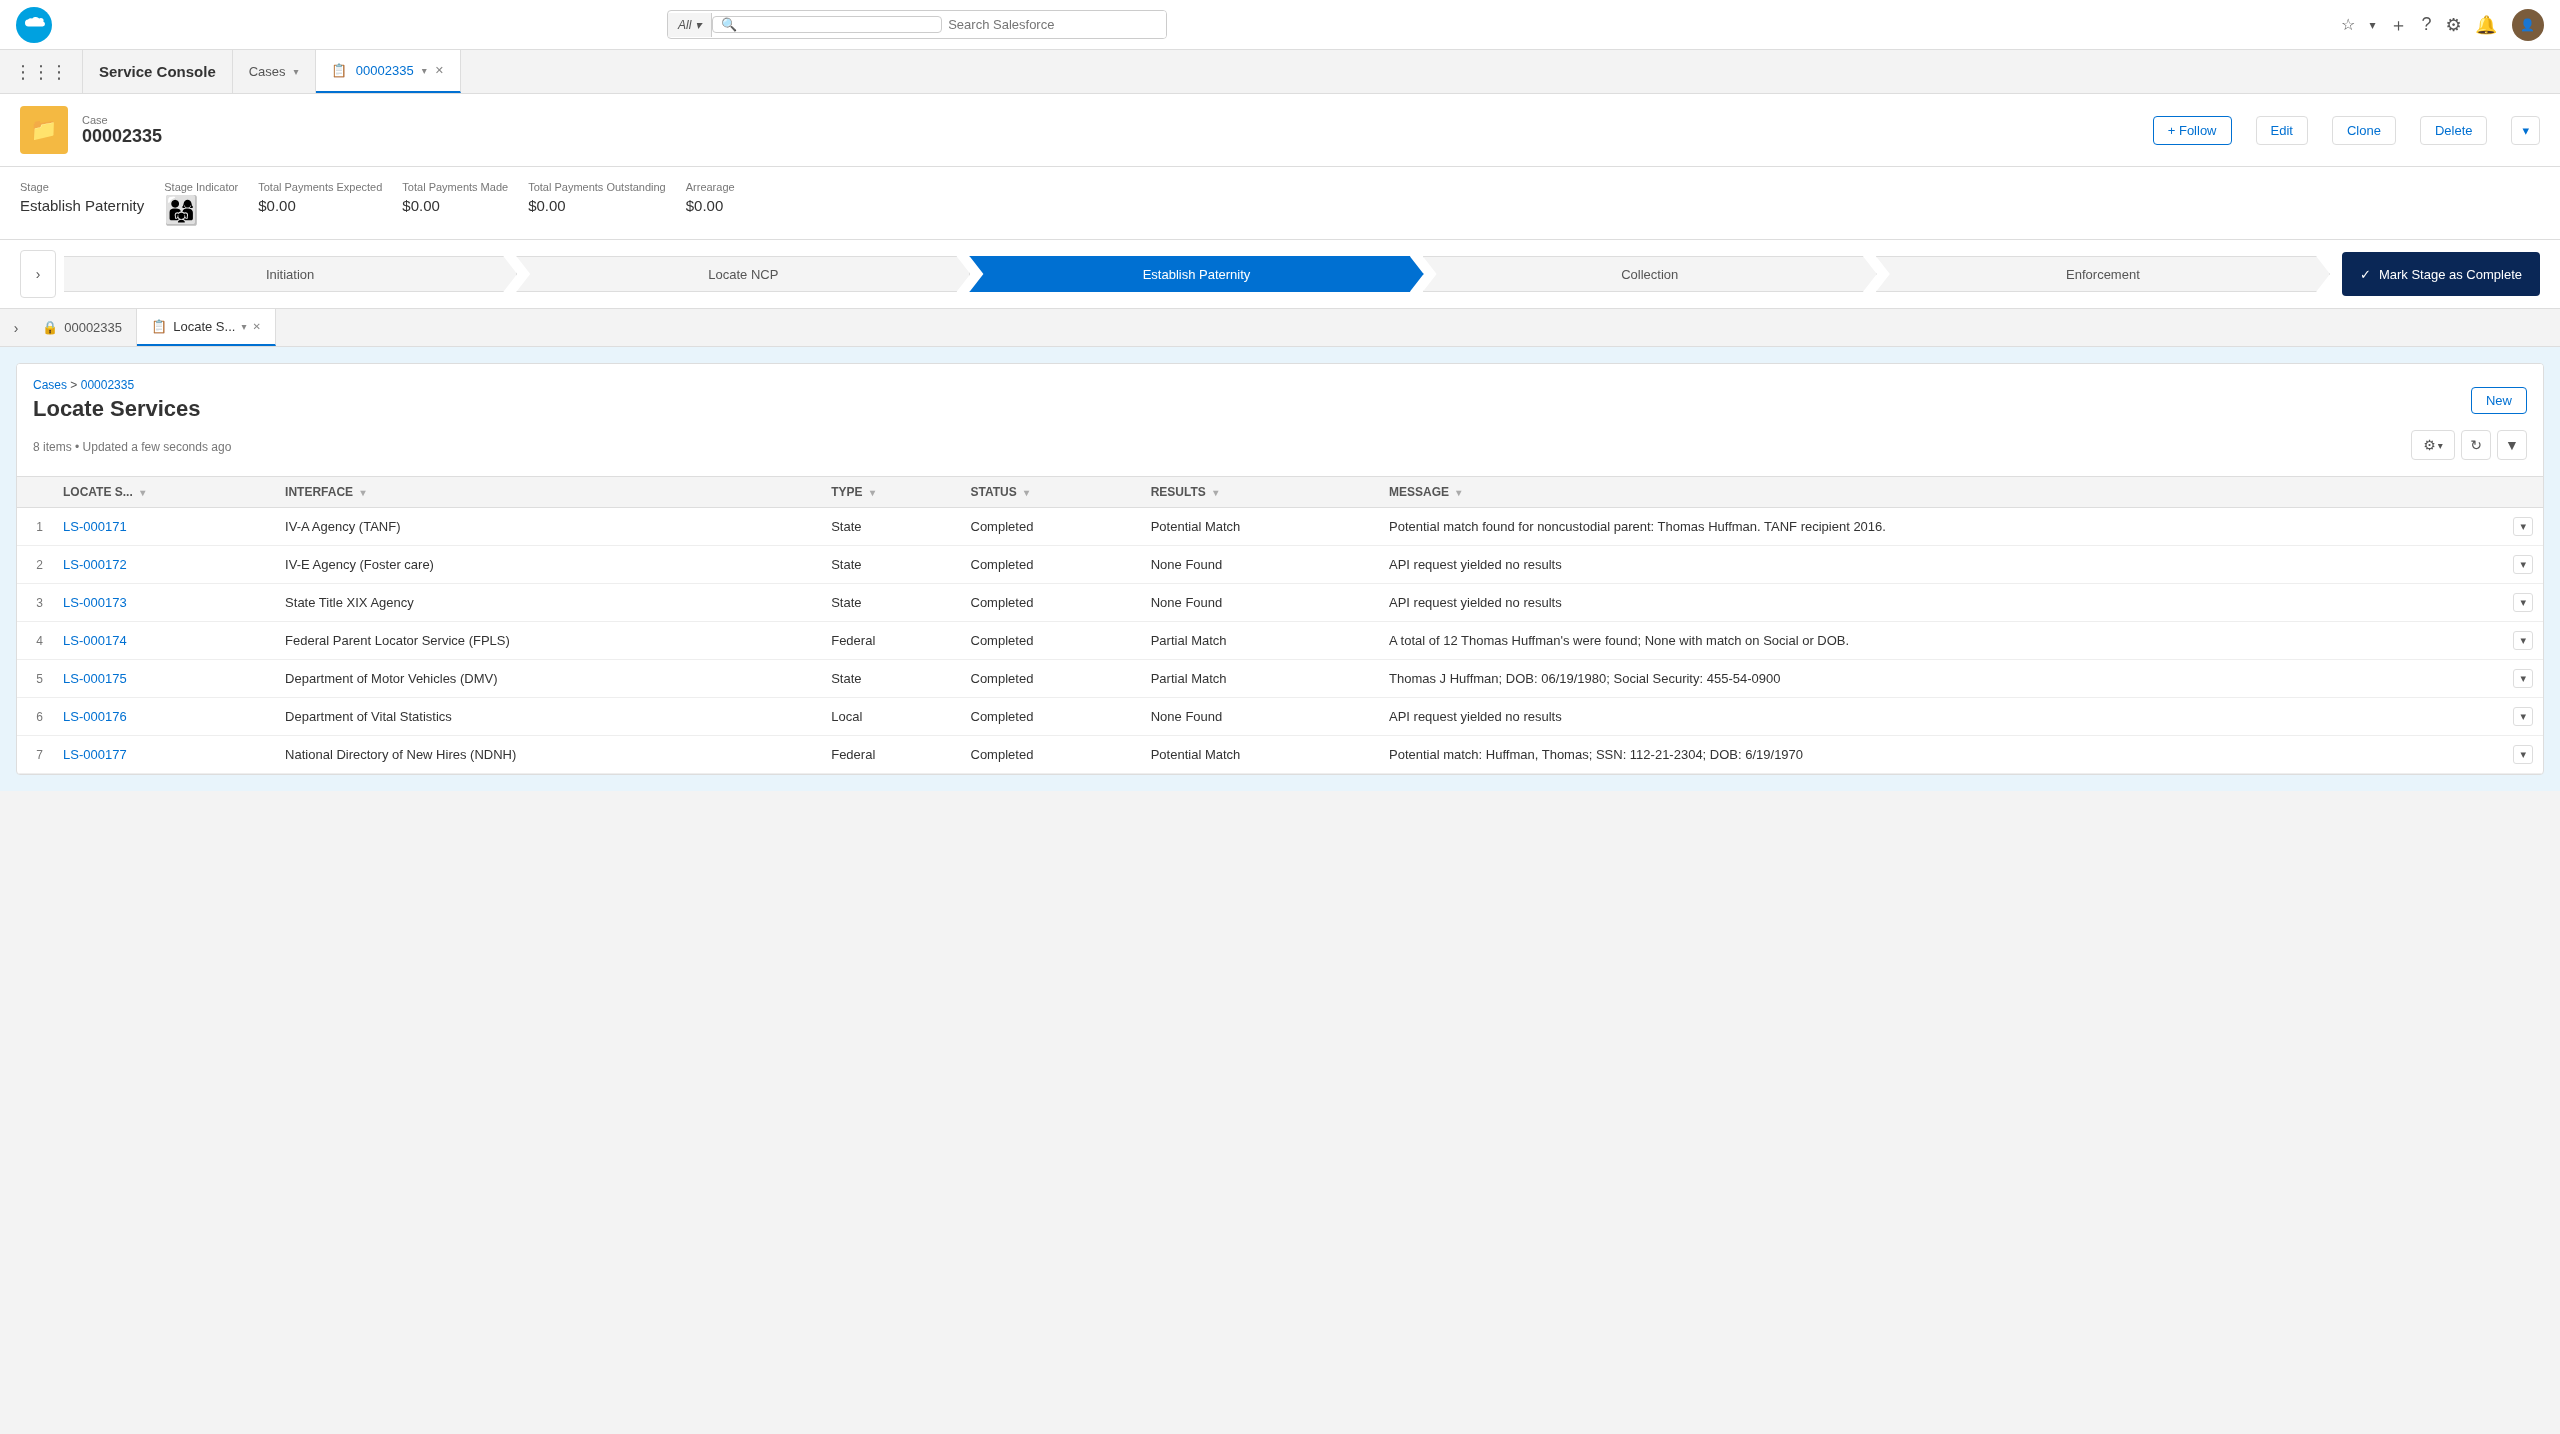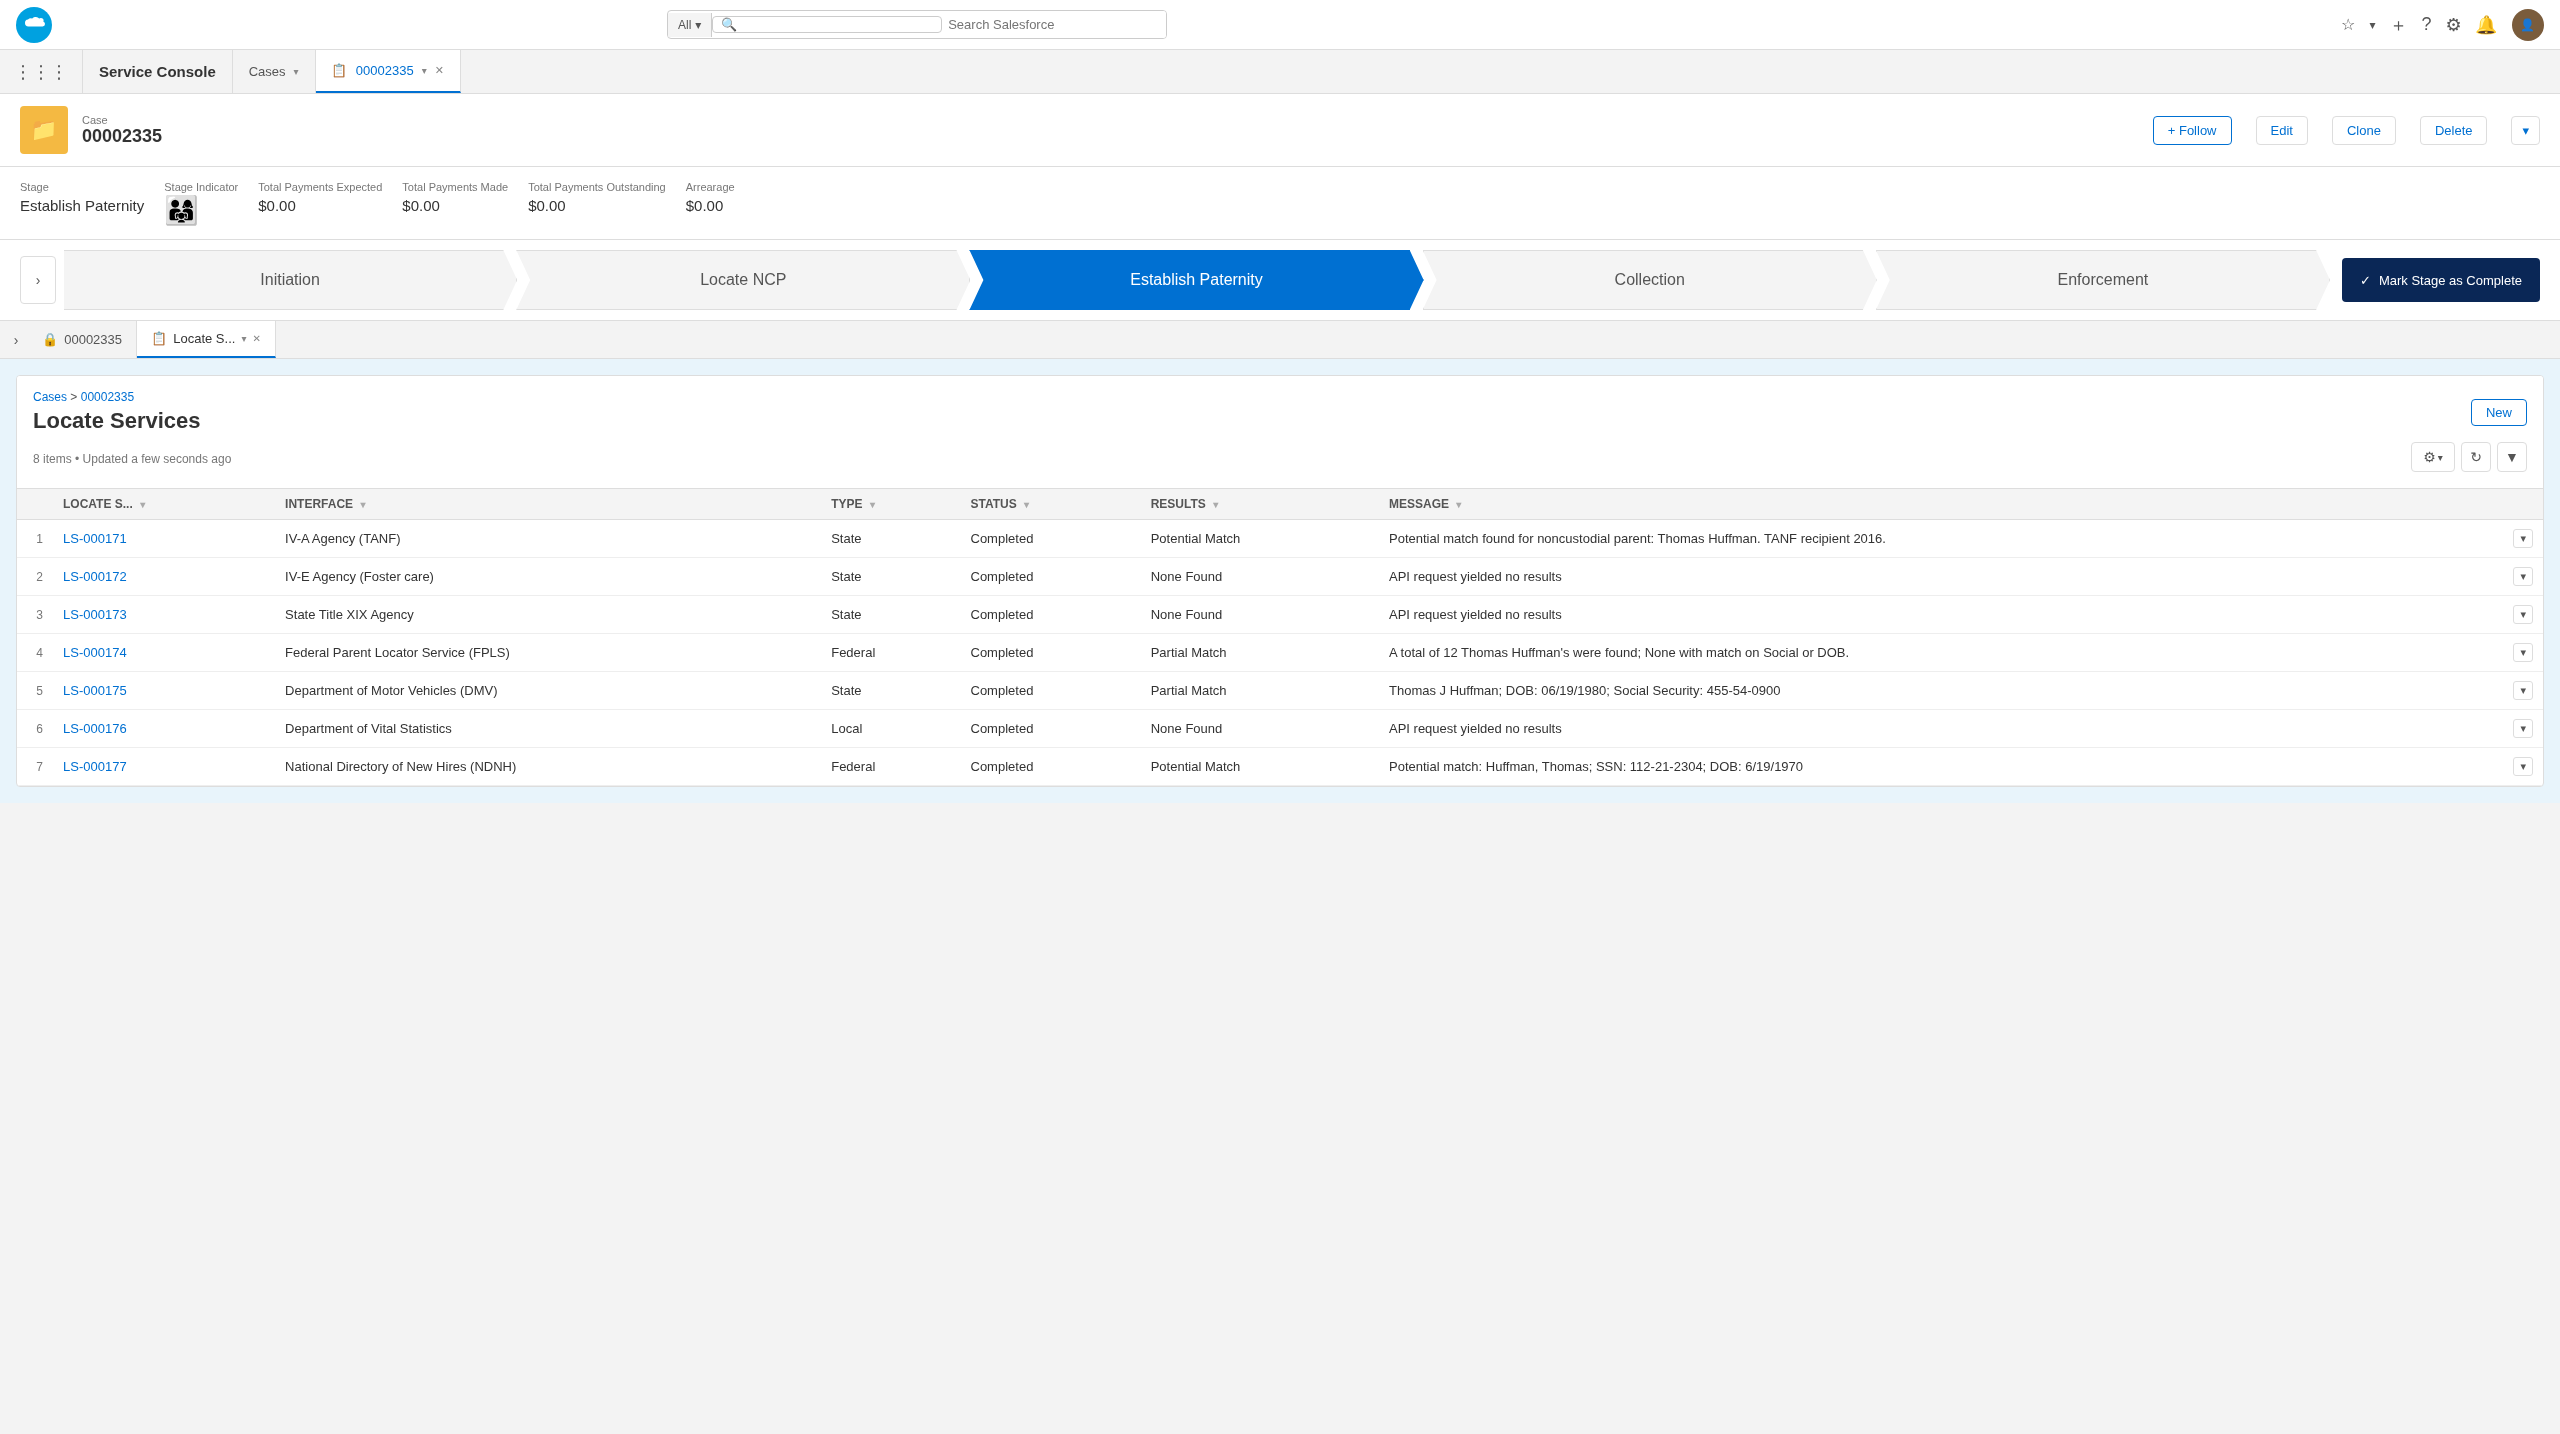--- a/index.html
+++ b/index.html
@@ -32,21 +32,21 @@
       border-radius: 4px;
       overflow: hidden;
       margin: 0 auto;
     }
     .search-bar .search-type {
       background: #f4f4f4;
       border-right: 1px solid #ccc;
       padding: 5px 10px;
       font-size: 12px;
       color: #555;
-      display: flex; align-items: center; gap: 4px;
+      display: flex; align-items: center; gap: 4px; font-style: italic;
     }
     .search-bar input {
       border: none; outline: none;
       padding: 6px 10px;
       font-size: 13px;
       flex: 1;
       background: #fff;
     }
     .search-bar .search-icon-wrap {
       padding: 0 10px;
@@ -169,25 +169,25 @@
       margin-right: 8px;
       background: #fff;
       flex-shrink: 0;
     }
     .progress-steps {
       display: flex; flex: 1; align-items: center; gap: 0;
       overflow: hidden;
     }
     .step {
       flex: 1;
-      height: 60px;
+      height: 36px;
       display: flex; align-items: center; justify-content: center;
       background: #f4f4f4;
       border: 1px solid #ddd;
-      font-size: 16px;
+      font-size: 13px;
       color: #555;
       cursor: pointer;
       position: relative;
       clip-path: polygon(0 0, calc(100% - 14px) 0, 100% 50%, calc(100% - 14px) 100%, 0 100%, 14px 50%);
       margin-left: -1px;
     }
     .step:first-child {
       clip-path: polygon(0 0, calc(100% - 14px) 0, 100% 50%, calc(100% - 14px) 100%, 0 100%);
     }
     .step.active {

